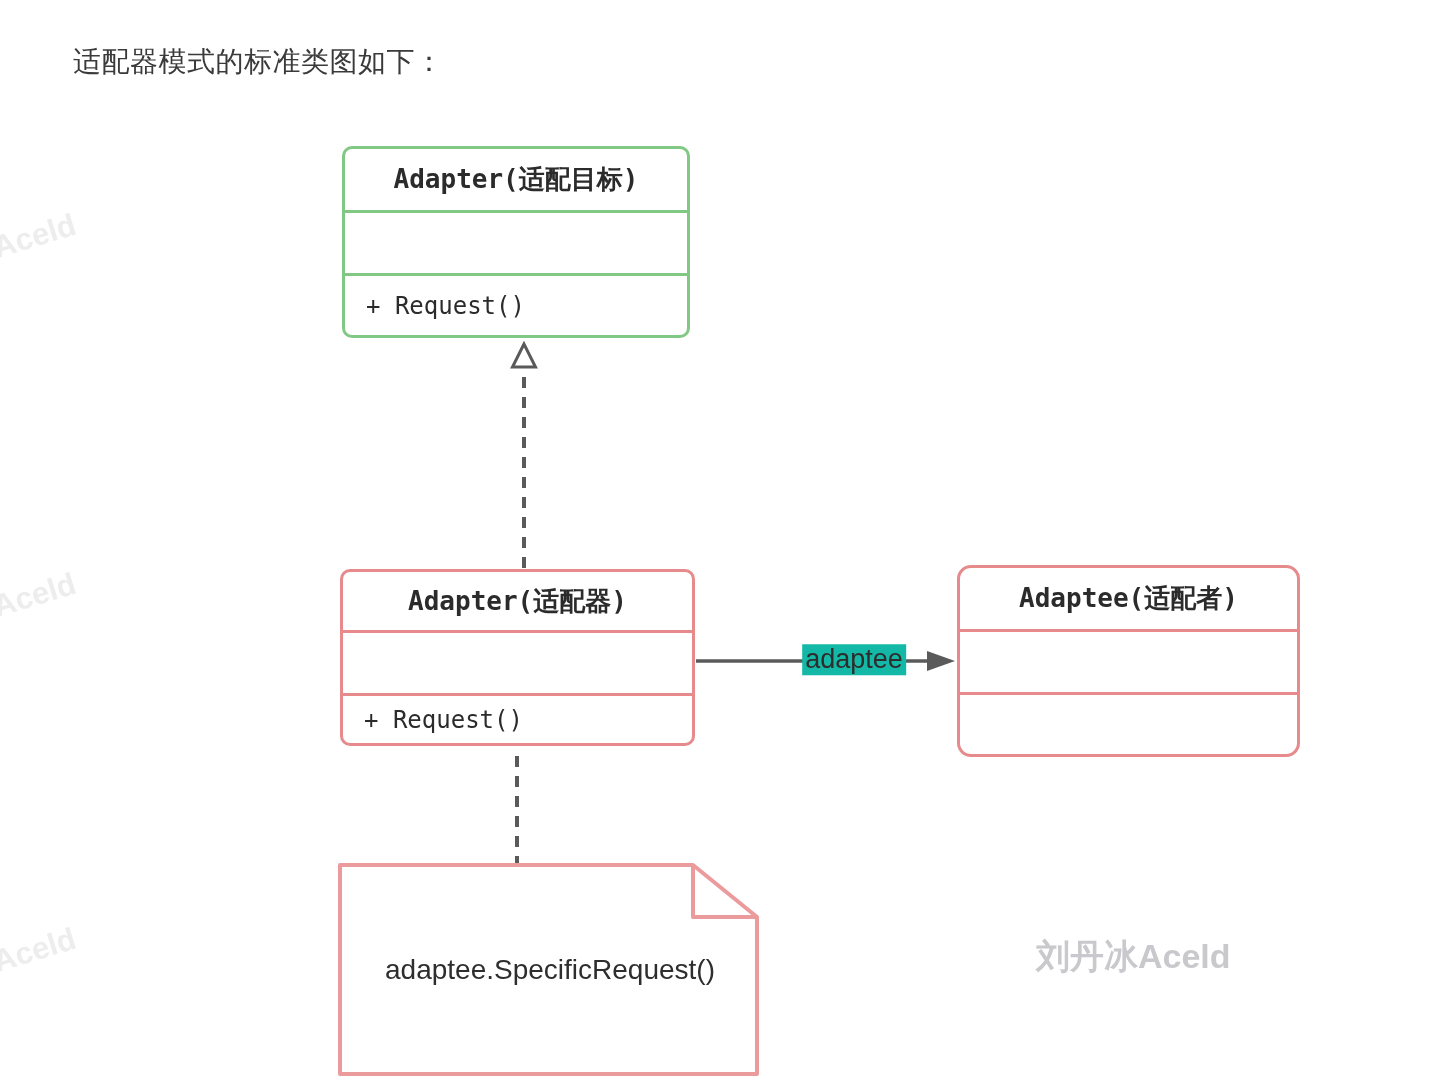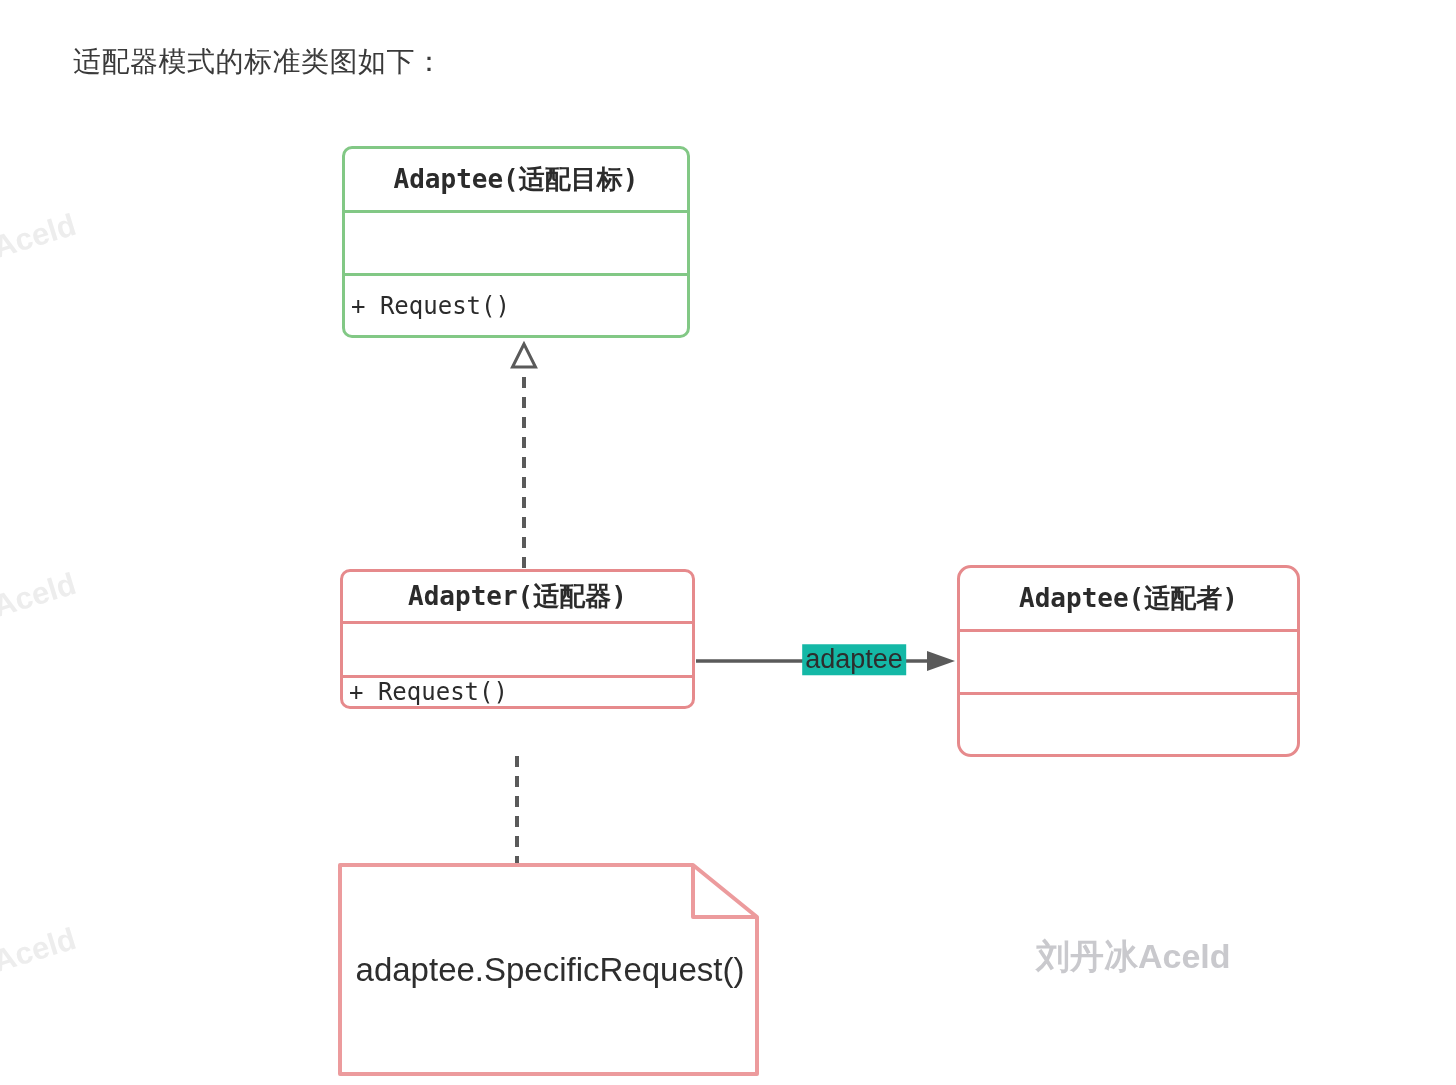--- a/index.html
+++ b/index.html
@@ -26,21 +26,21 @@
   .cls-name {
     height:61px; display:flex; align-items:center; justify-content:center;
     font-family:"DejaVu Sans Mono","Liberation Mono",monospace;
     font-weight:700; font-size:26px; color:#2b2b2b; white-space:nowrap;
   }
   .cls-attrs {
     height:66px;
     border-top:3px solid; border-bottom:3px solid; border-color:inherit;
   }
   .cls-methods {
-    flex:1; display:flex; align-items:center; padding-left:6px;
+    flex:1; display:flex; align-items:center; padding-left:21px;
     font-family:"DejaVu Sans Mono","Liberation Mono",monospace;
     font-size:24px; color:#2b2b2b; white-space:nowrap;
   }
   
   .connectors {
     position:absolute; left:0; top:0; width:1456px; height:1085px;
     pointer-events:none;
   }
   .dash   { stroke:#5a5a5a; stroke-width:4; stroke-dasharray:11 9; fill:none; }
   .solid  { stroke:#5a5a5a; stroke-width:3.5; fill:none; }
@@ -52,21 +52,21 @@
   .assoc-label {
     position:absolute; left:854px; top:629px;
     transform:translate(-50%,-54%);
     background:#14b8a6; padding:0 3px;
     font-size:27px; color:#2d2d2d; white-space:nowrap;
   }
   
   .note-text {
     position:absolute; left:340px; top:833px; width:420px; height:209px;
     display:flex; align-items:center; justify-content:center;
-    font-size:33px; color:#2e2e2e; white-space:nowrap;
+    font-size:28px; color:#2e2e2e; white-space:nowrap;
   }
   
   .wm-main {
     position:absolute; left:1036px; top:902px;
     font-size:34px; font-weight:700; color:#c9c9cd; white-space:nowrap;
   }
   .wm-faint {
     position:absolute; left:-38px;
     font-size:31px; font-weight:700; color:#ededed;
     transform:rotate(-17deg); white-space:nowrap;
@@ -94,26 +94,26 @@
     <line class="solid" x1="696" y1="629" x2="932" y2="629"></line>
     <polygon class="filled" points="955,629 927,619 927,639"></polygon>
     
     <line class="dash" x1="517" y1="724" x2="517" y2="836"></line>
     
     <path class="noteshape" d="M340,833 L693,833 L757,885 L757,1042 L340,1042 Z"></path>
     <path class="notefold" d="M693,833 L693,885 L757,885"></path>
   </svg>
 
   <div class="uml-class green" style="left:342px; top:114px; width:348px; height:192px;">
-    <div class="cls-name">Adaptee(适配目标)</div>
+    <div class="cls-name">Adapter(适配目标)</div>
     <div class="cls-attrs"></div>
     <div class="cls-methods">+ Request()</div>
   </div>
 
-  <div class="uml-class red" style="left:340px; top:537px; width:355px; height:140px;">
+  <div class="uml-class red" style="left:340px; top:537px; width:355px; height:177px;">
     <div class="cls-name" style="height:58px;">Adapter(适配器)</div>
     <div class="cls-attrs"></div>
     <div class="cls-methods">+ Request()</div>
   </div>
 
   <div class="uml-class red" style="left:957px; top:533px; width:343px; height:192px;border-radius:14px;">
     <div class="cls-name">Adaptee(适配者)</div>
     <div class="cls-attrs"></div>
   </div>
 

